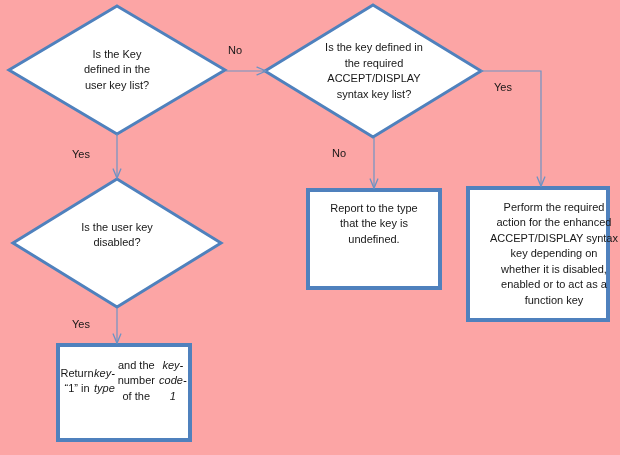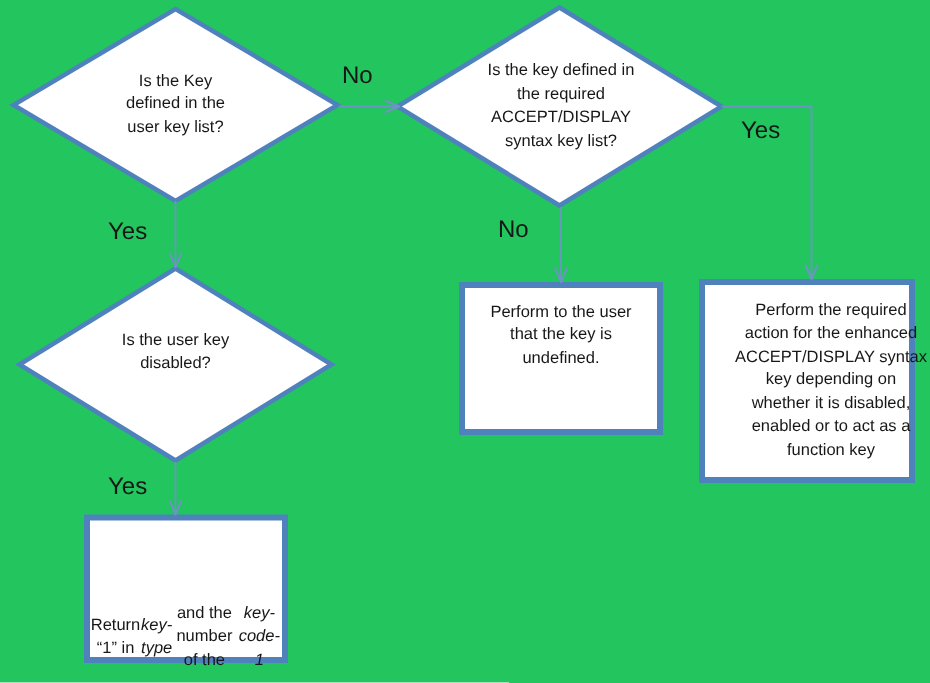--- a/index.html
+++ b/index.html
@@ -7,21 +7,21 @@
     padding: 0;
     background: #ffffff;
   }
   body {
     font-family: "Liberation Sans", sans-serif;
   }
   #canvas {
     position: relative;
     width: 620px;
     height: 455px;
-    background: #22c55e;
+    background: #fca5a5;
     overflow: hidden;
   }
   #flow-svg {
     position: absolute;
     left: 0;
     top: 0;
     width: 620px;
     height: 455px;
   }
   .node-text {
@@ -40,21 +40,21 @@
   }
   .decision-text {
     font-size: 11px;
   }
   .process-text {
     font-size: 11px;
   }
   .edge-label {
     position: absolute;
     color: #171717;
-    font-size: 16px;
+    font-size: 11px;
     font-family: "Liberation Sans", sans-serif;
     line-height: 13px;
     white-space: nowrap;
   }
   .rich em {
     font-style: italic;
   }
 </style>
 </head>
 <body>
@@ -90,33 +90,33 @@
 user key list?</div>
 
   <div class="node-text decision-text" style="left:288px; top:28px; width:172px; height:86px;">Is the key defined in
 the required
 ACCEPT/DISPLAY
 syntax key list?</div>
 
   <div class="node-text decision-text" style="left:37px; top:215px; width:160px; height:40px;">Is the user key
 disabled?</div>
 
-  <div class="node-text process-text" style="left:313px; top:196px; width:122px; height:56px;">Perform to the user
+  <div class="node-text process-text" style="left:313px; top:196px; width:122px; height:56px;">Report to the type
 that the key is
 undefined.</div>
 
   <div class="node-text process-text" style="left:470px; top:194px; width:136px; height:120px;margin-left:16px;">Perform the required
 action for the enhanced
 ACCEPT/DISPLAY syntax
 key depending on
 whether it is disabled,
 enabled or to act as a
 function key</div>
 
-  <div class="node-text process-text rich" style="left:60px; top:352px; width:128px; height:58px;margin-top:44px;">Return “1” in <em>key-<br>type</em> and the number<br>of the <em>key-code-1</em></div>
+  <div class="node-text process-text rich" style="left:60px; top:352px; width:128px; height:58px;">Return “1” in <em>key-<br>type</em> and the number<br>of the <em>key-code-1</em></div>
 
   <div class="edge-label" style="left:228px; top:44px;">No</div>
 
   <div class="edge-label" style="left:72px; top:148px;">Yes</div>
 
   <div class="edge-label" style="left:332px; top:147px;">No</div>
 
   <div class="edge-label" style="left:494px; top:81px;">Yes</div>
 
   <div class="edge-label" style="left:72px; top:318px;">Yes</div>

